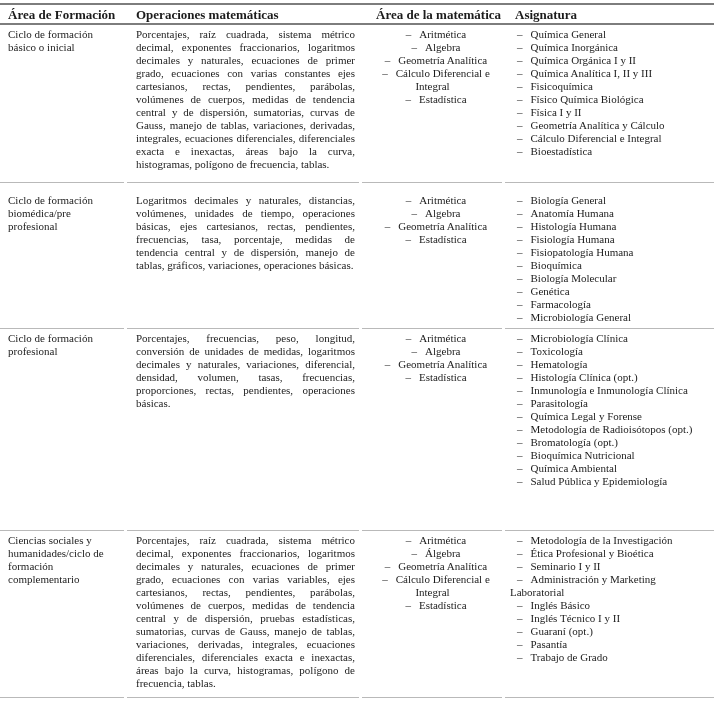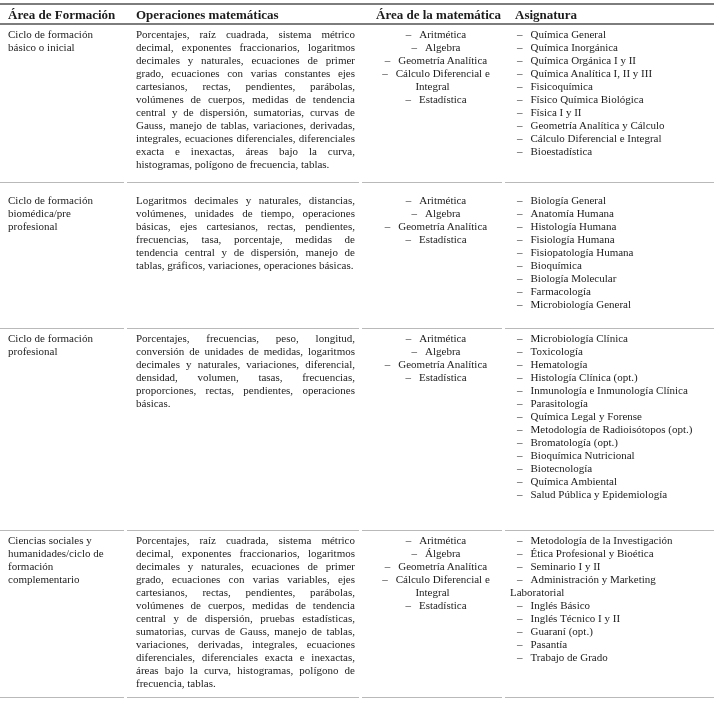--- a/index.html
+++ b/index.html
@@ -121,20 +121,21 @@
         <div class="li"><span class="dash">–</span><span>Histología Humana</span></div>
 
         <div class="li"><span class="dash">–</span><span>Fisiología Humana</span></div>
 
         <div class="li"><span class="dash">–</span><span>Fisiopatología Humana</span></div>
 
         <div class="li"><span class="dash">–</span><span>Bioquímica</span></div>
 
         <div class="li"><span class="dash">–</span><span>Biología Molecular</span></div>
 
+        <div class="li"><span class="dash">–</span><span>Genética</span></div>
 
         <div class="li"><span class="dash">–</span><span>Farmacología</span></div>
 
         <div class="li"><span class="dash">–</span><span>Microbiología General</span></div>
       </div>
   </div>
 
   <div class="row body r3">
     <div class="cell c1">Ciclo de formación profesional</div>
     <div class="cell c2">Porcentajes, frecuencias, peso, longitud, conversión de unidades de medidas, logaritmos decimales y naturales, variaciones, diferencial, densidad, volumen, tasas, frecuencias, proporciones, rectas, pendientes, operaciones básicas.</div>
@@ -164,21 +165,20 @@
 
 
         <div class="li"><span class="dash">–</span><span>Química Legal y Forense</span></div>
 
         <div class="li"><span class="dash">–</span><span>Metodología de Radioisótopos (opt.)</span></div>
 
         <div class="li"><span class="dash">–</span><span>Bromatología (opt.)</span></div>
 
         <div class="li"><span class="dash">–</span><span>Bioquímica Nutricional</span></div>
 
-        <div class="li"><span class="dash">–</span><span>Biotecnología</span></div>
 
         <div class="li"><span class="dash">–</span><span>Química Ambiental</span></div>
 
         <div class="li"><span class="dash">–</span><span>Salud Pública y Epidemiología</span></div>
       </div>
   </div>
 
   <div class="row body r4">
     <div class="cell c1">Ciencias sociales y humanidades/ciclo de formación complementario</div>
     <div class="cell c2">Porcentajes, raíz cuadrada, sistema métrico decimal, exponentes fraccionarios, logaritmos decimales y naturales, ecuaciones de primer grado, ecuaciones con varias variables, ejes cartesianos, rectas, pendientes, parábolas, volúmenes de cuerpos, medidas de tendencia central y de dispersión, pruebas estadísticas, sumatorias, curvas de Gauss, manejo de tablas, variaciones, derivadas, integrales, ecuaciones diferenciales, diferenciales exacta e inexactas, áreas bajo la curva, histogramas, polígono de frecuencia, tablas.</div>

